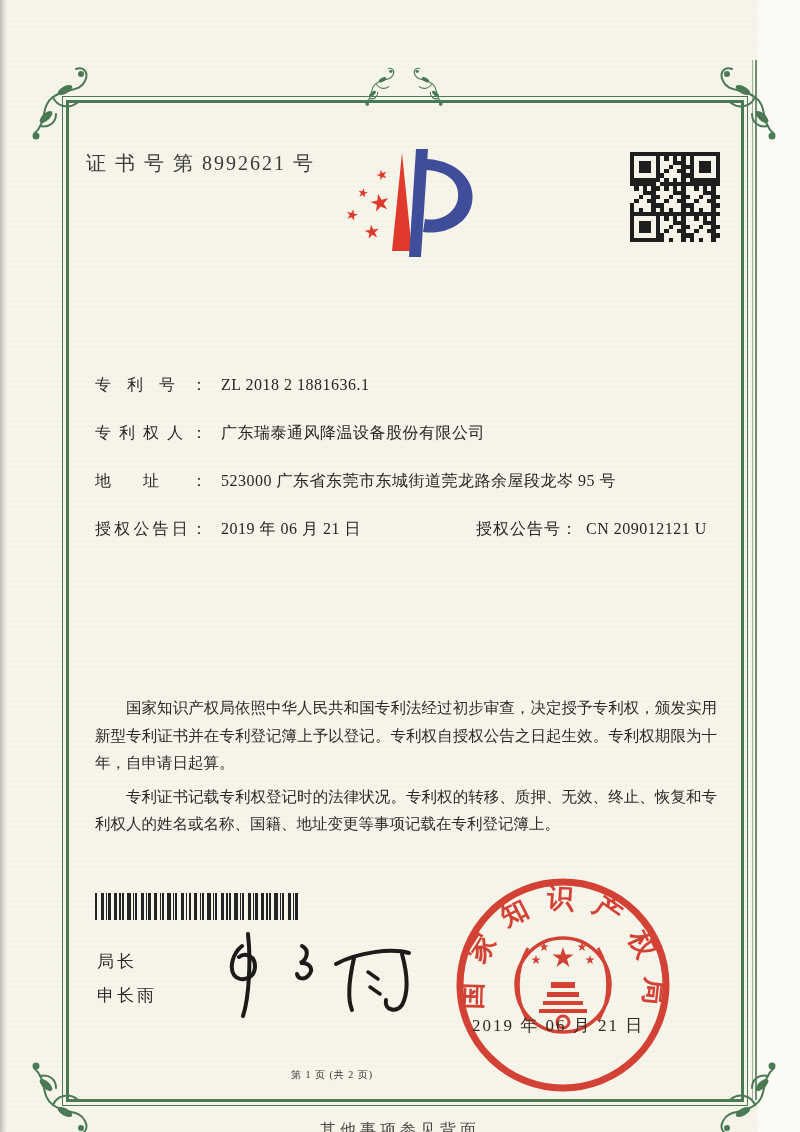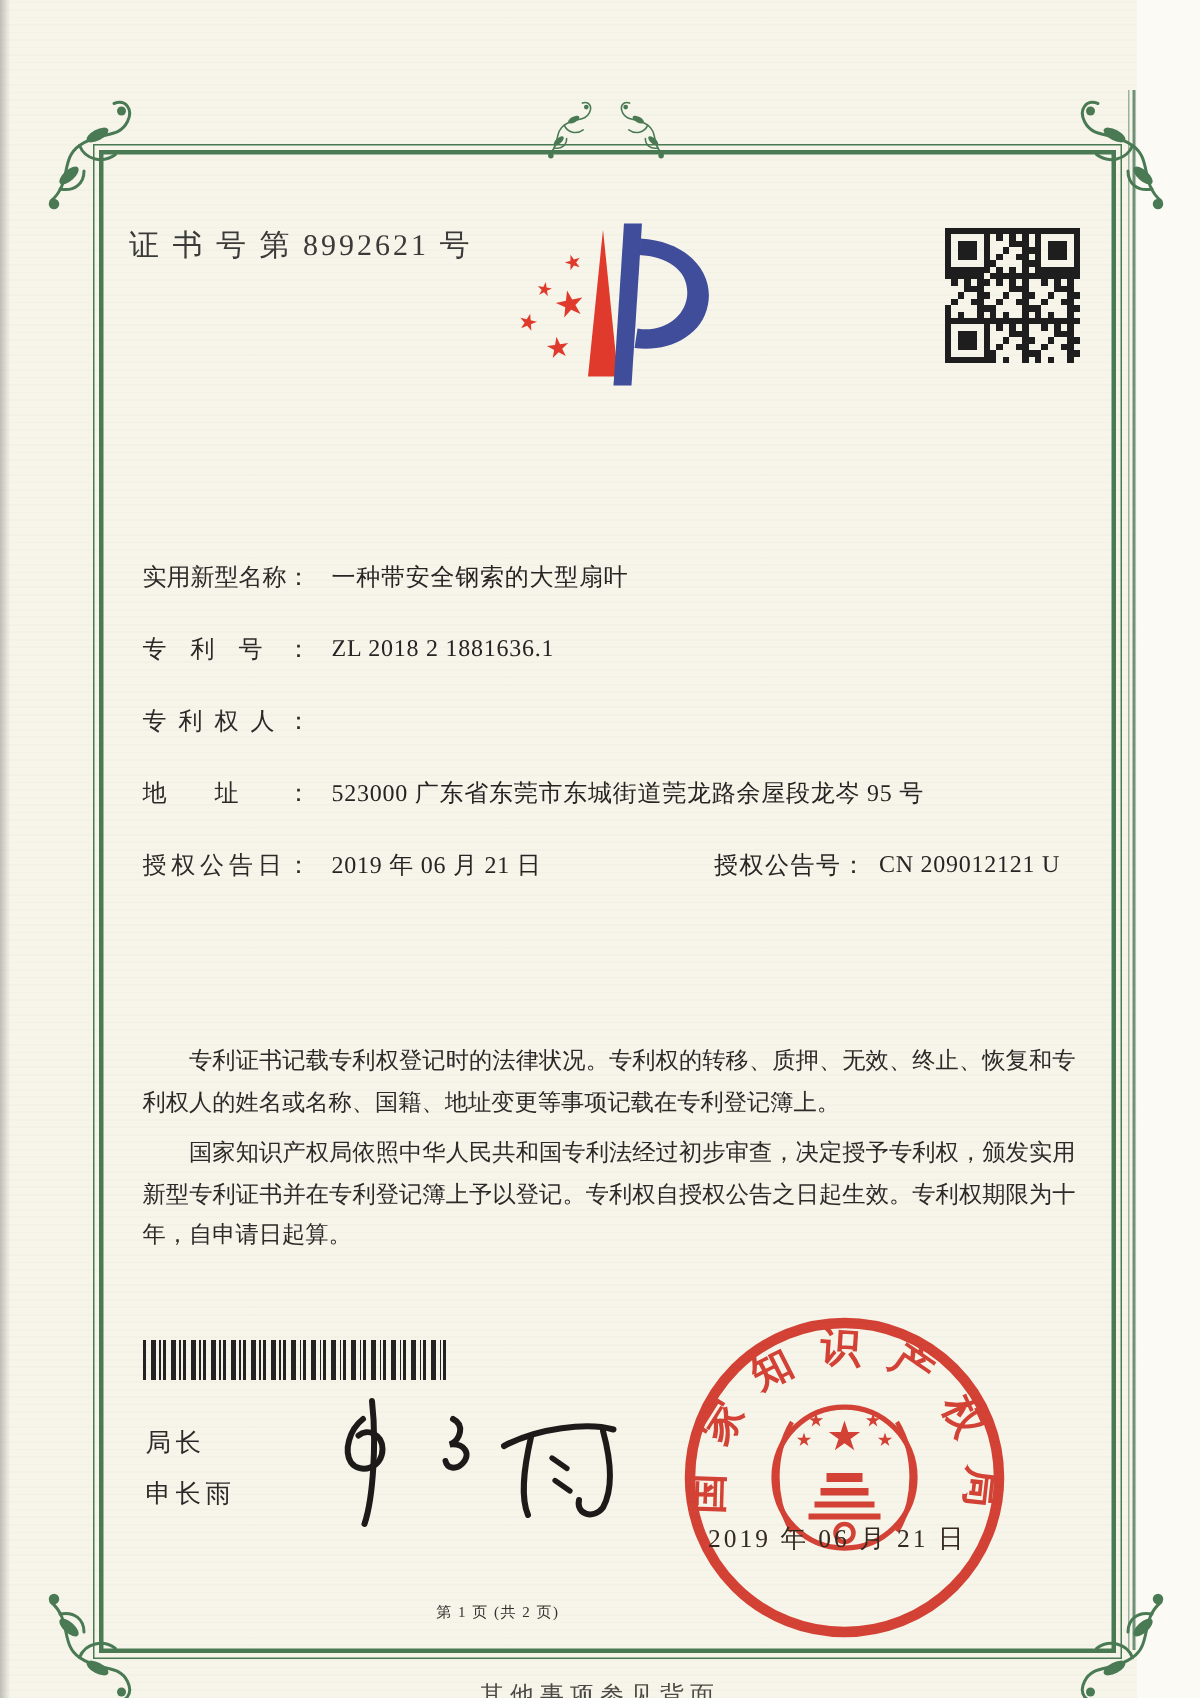--- a/index.html
+++ b/index.html
@@ -373,47 +373,44 @@
         <rect x="9" y="20" width="1" height="1"></rect>
         <rect x="12" y="20" width="1" height="1"></rect>
         <rect x="14" y="20" width="1" height="1"></rect>
         <rect x="16" y="20" width="1" height="1"></rect>
         <rect x="19" y="20" width="1" height="1"></rect>
       </svg></div>
 
 
   <div class="fields">
     <div class="field-row">
-      <span class="field-label">实用新型名称：</span>
-      <span class="field-value">一种带安全钢索的大型扇叶</span>
-    </div>
-    <div class="field-row">
       <span class="field-label">专利号：</span>
       <span class="field-value">ZL 2018 2 1881636.1</span>
     </div>
     <div class="field-row">
       <span class="field-label">专利权人：</span>
+      <span class="field-value">广东瑞泰通风降温设备股份有限公司</span>
     </div>
     <div class="field-row">
       <span class="field-label">地址：</span>
       <span class="field-value">523000 广东省东莞市东城街道莞龙路余屋段龙岑 95 号</span>
     </div>
     <div class="field-row">
       <span class="field-label">授权公告日：</span>
       <span class="field-value">2019 年 06 月 21 日</span>
       <span class="grant-no-pair">
         <span class="grant-no-label">授权公告号：</span>
         <span class="grant-no-value">CN 209012121 U</span>
       </span>
     </div>
   </div>
 
   <div class="body-text">
+    <p>国家知识产权局依照中华人民共和国专利法经过初步审查，决定授予专利权，颁发实用新型专利证书并在专利登记簿上予以登记。专利权自授权公告之日起生效。专利权期限为十年，自申请日起算。</p>
     <p>专利证书记载专利权登记时的法律状况。专利权的转移、质押、无效、终止、恢复和专利权人的姓名或名称、国籍、地址变更等事项记载在专利登记簿上。</p>
-    <p>国家知识产权局依照中华人民共和国专利法经过初步审查，决定授予专利权，颁发实用新型专利证书并在专利登记簿上予以登记。专利权自授权公告之日起生效。专利权期限为十年，自申请日起算。</p>
   </div>
 
   <div class="barcode"><svg viewBox="0 0 185 27" width="100%" height="100%" preserveAspectRatio="none" shape-rendering="crispEdges" fill="#232323">
         <rect x="0" y="0" width="2" height="27"></rect>
         <rect x="5" y="0" width="3" height="27"></rect>
         <rect x="10" y="0" width="1" height="27"></rect>
         <rect x="12" y="0" width="2" height="27"></rect>
         <rect x="17" y="0" width="3" height="27"></rect>
         <rect x="22" y="0" width="1" height="27"></rect>
         <rect x="24" y="0" width="2" height="27"></rect>

